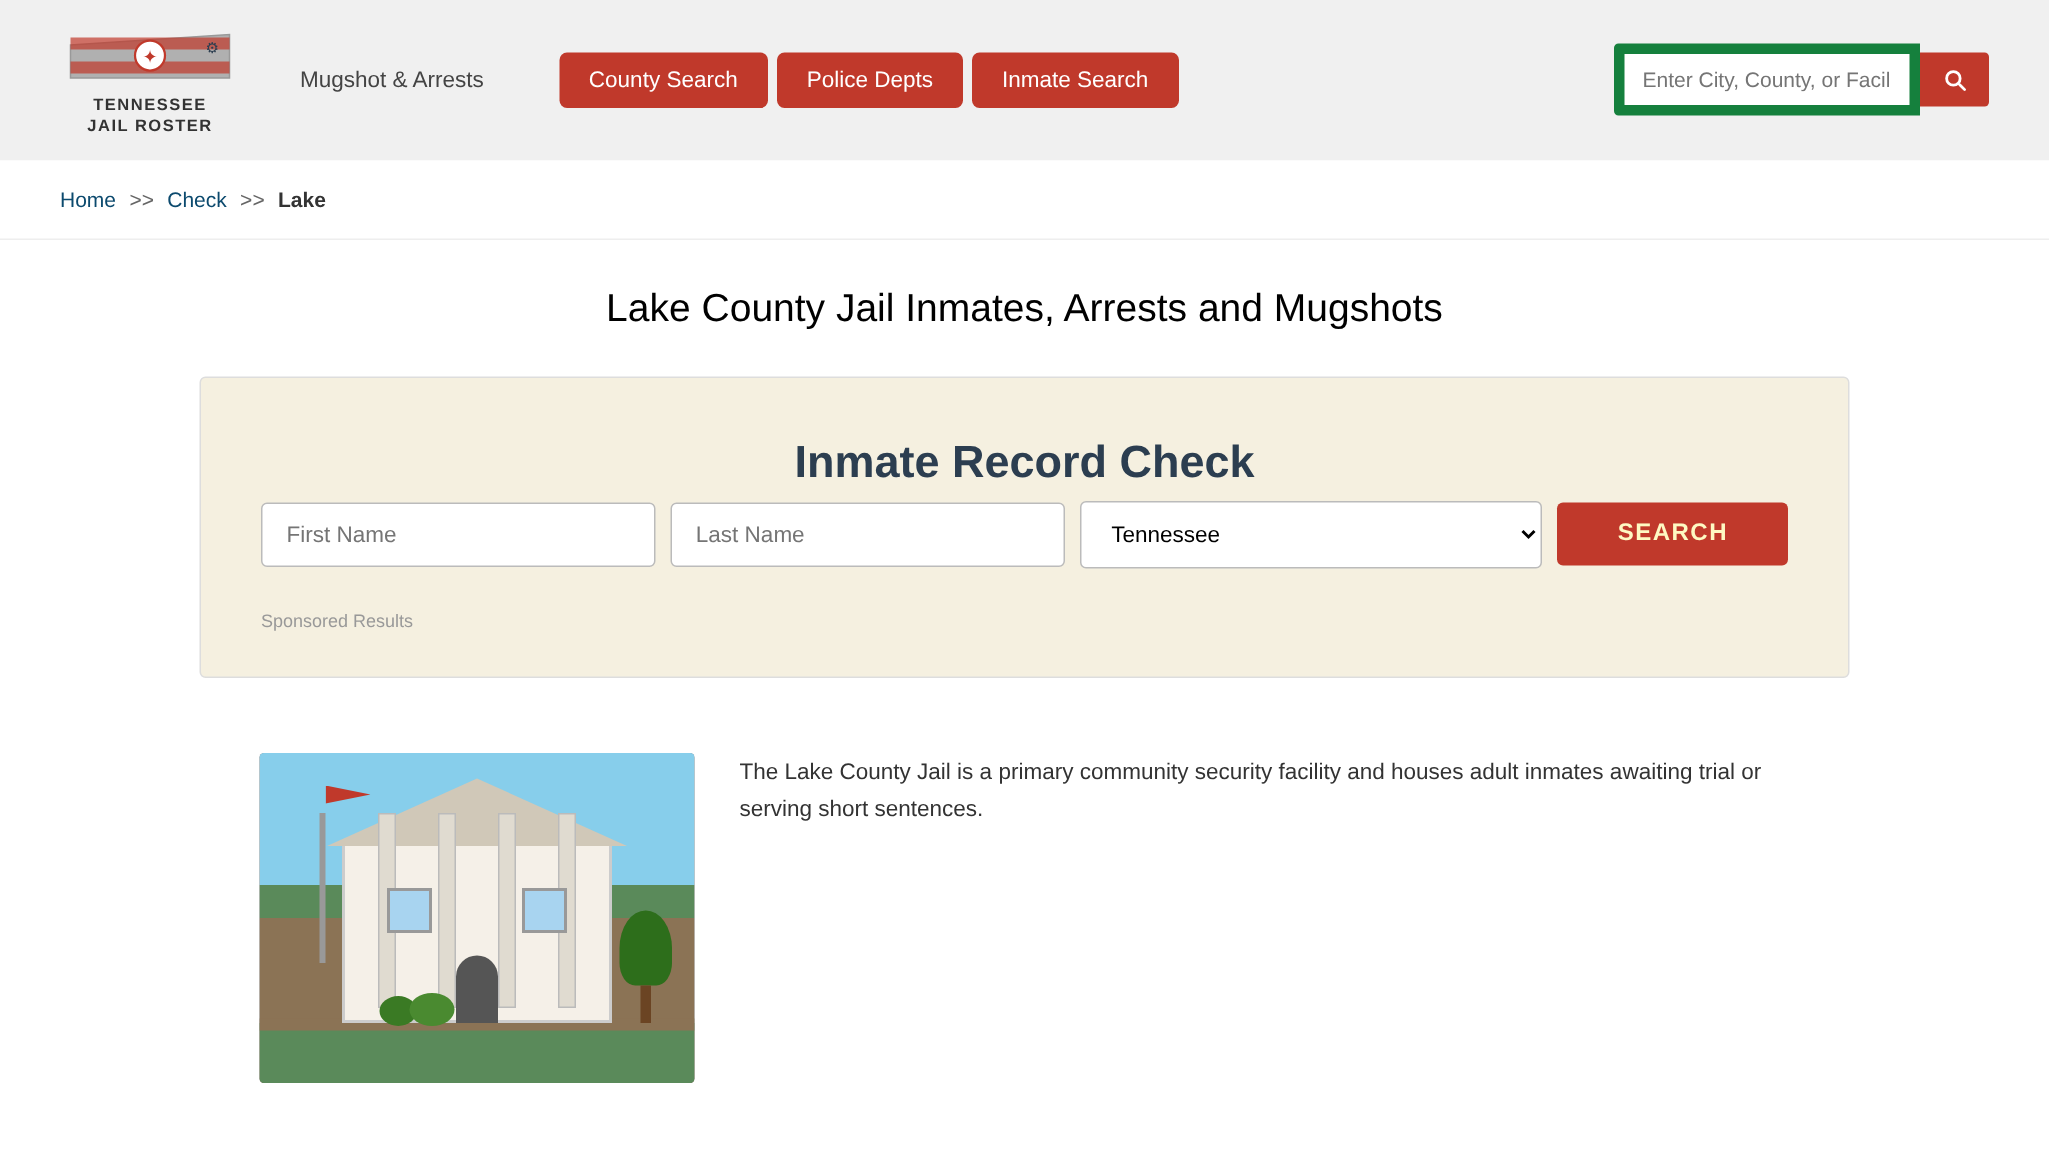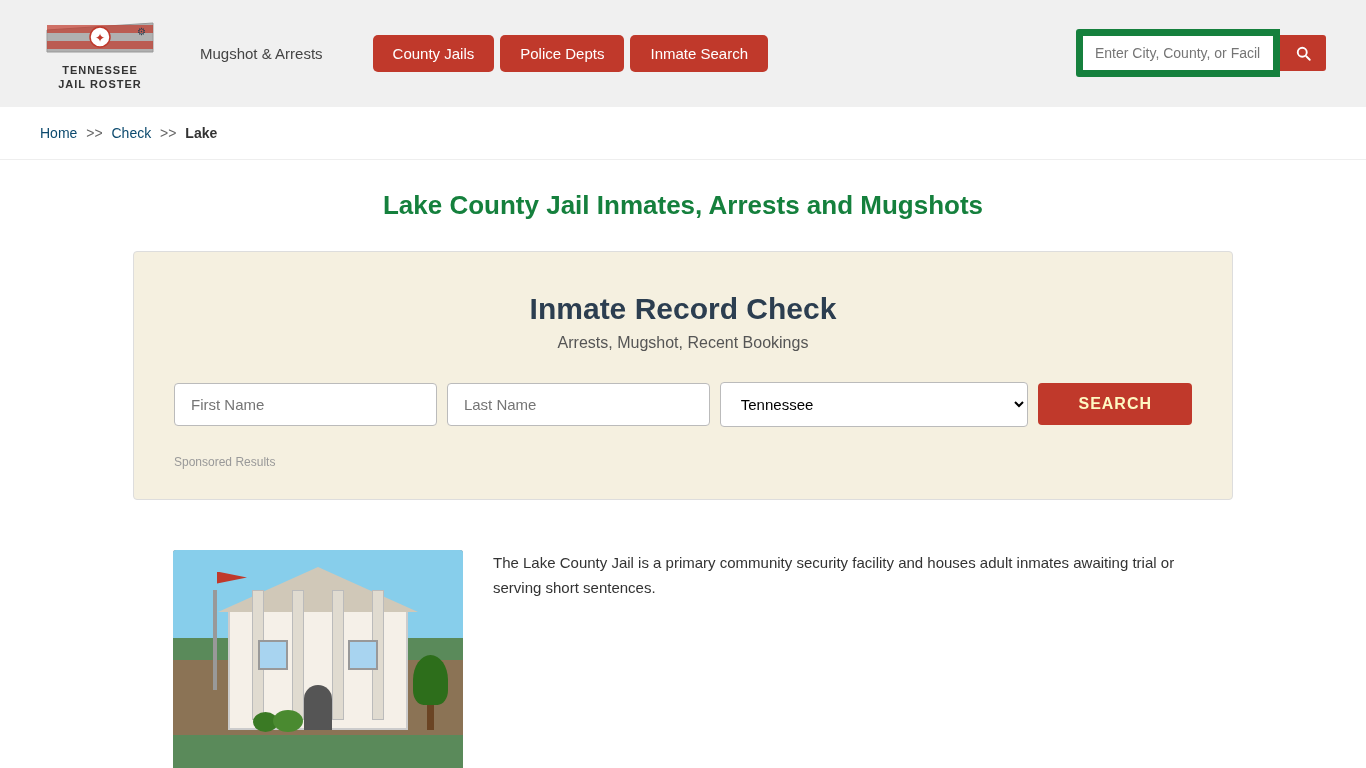--- a/index.html
+++ b/index.html
@@ -109,22 +109,22 @@
       color: #333;
     }
 
     
     .page-title-area {
       text-align: center;
       padding: 30px 20px 20px;
     }
     .page-title {
       font-size: 26px;
-      font-weight: bold;
-      color: #15803d;
+      font-weight: normal;
+      color: #000000;
     }
 
     
     .record-check-box {
       background: #f5f0e0;
       border: 1px solid #ddd;
       border-radius: 4px;
       margin: 10px auto 30px;
       max-width: 1100px;
       padding: 40px 40px 30px;
@@ -242,21 +242,21 @@
       <span>TENNESSEE</span>
       <span>JAIL ROSTER</span>
     </div>
   </div>
 
   <a class="nav-link" href="#">
     <span>Mugshot &amp; Arrests</span>
   </a>
 
   <div class="nav-buttons">
-    <button class="nav-btn">County Jails</button>
+    <button class="nav-btn">County Search</button>
     <button class="nav-btn">Police Depts</button>
     <button class="nav-btn">Inmate Search</button>
   </div>
 
   <div class="search-area">
     <input class="header-search-input" type="text" placeholder="Enter City, County, or Facil" style="">
     <button class="header-search-btn">
       <svg viewBox="0 0 24 24">
         <path d="M21 21l-4.35-4.35M17 11A6 6 0 1 1 5 11a6 6 0 0 1 12 0z" stroke="#fff" stroke-width="2.5" fill="none" stroke-linecap="round"></path>
       </svg>
@@ -271,21 +271,20 @@
   <span class="sep">&gt;&gt;</span>
   <span class="current">Lake</span>
 </nav>
 
 <div class="page-title-area">
   <h1 class="page-title">Lake County Jail Inmates, Arrests and Mugshots</h1>
 </div>
 
 <div class="record-check-box">
   <div class="record-check-title">Inmate Record Check</div>
-  <div class="record-check-sub">Arrests, Mugshot, Recent Bookings</div>
   <div class="search-form">
     <input type="text" placeholder="First Name" style="">
     <input type="text" placeholder="Last Name" style="">
     <select>
       <option>Tennessee</option>
       <option>Alabama</option>
       <option>Alaska</option>
       <option>Arizona</option>
       <option>Arkansas</option>
       <option>California</option>

